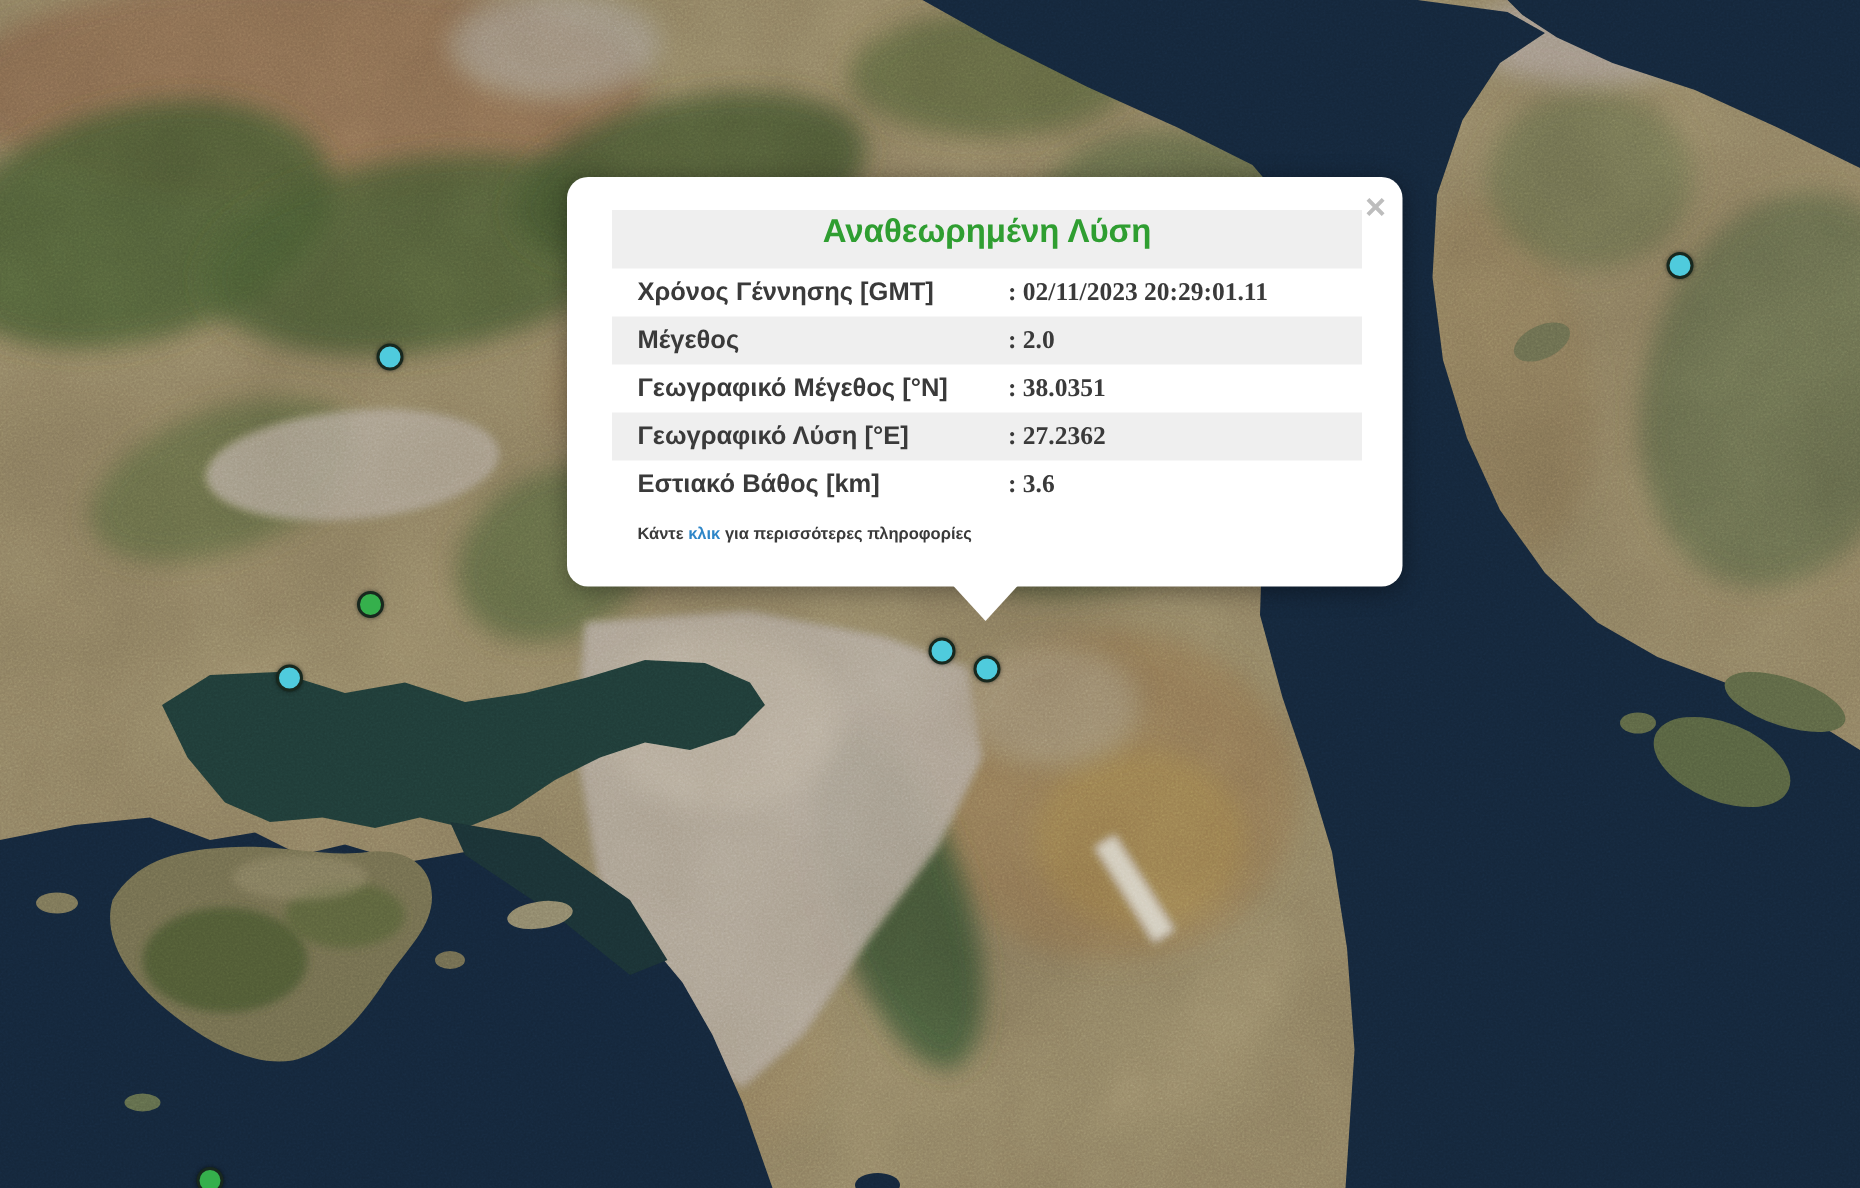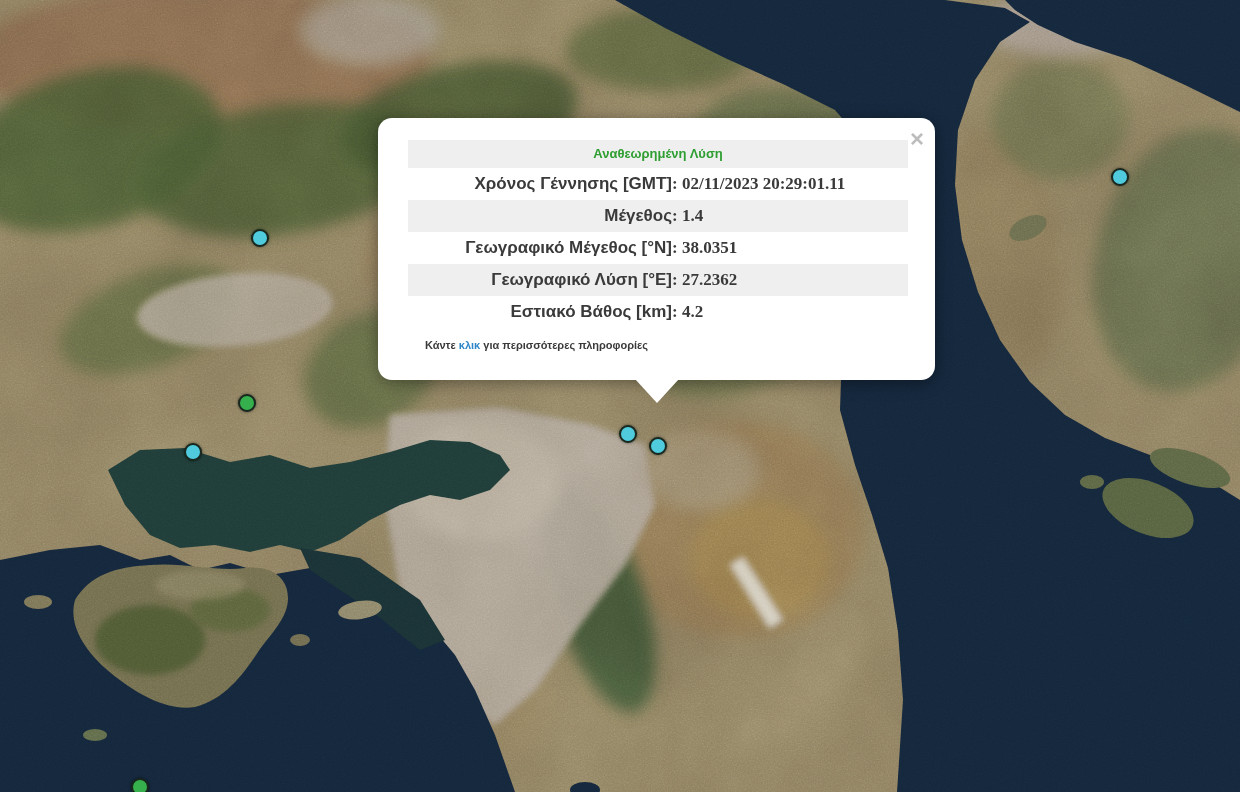--- a/index.html
+++ b/index.html
@@ -14,26 +14,26 @@
     transform:translate(-50%,-50%);cursor:pointer;
     box-shadow:0 0 3px rgba(0,0,0,.55);}
 
   
   #popup{position:absolute;left:378px;top:118px;width:557px;background:#ffffff;
     border-radius:14px;box-shadow:0 3px 16px rgba(0,0,0,.38);z-index:20;}
   #popup .tail{position:absolute;left:50%;bottom:-23px;margin-left:-22px;width:0;height:0;
     border-left:22px solid transparent;border-right:22px solid transparent;
     border-top:24px solid #ffffff;}
   #popup .content{margin:22px 27px 18px 30px;}
-  .title-row{height:28px;line-height:28px;text-align:center;background:#efefef;
-    font-size:13px;font-weight:bold;}
+  .title-row{height:39px;line-height:28px;text-align:center;background:#efefef;
+    font-size:22px;font-weight:bold;}
   .data-row{display:flex;height:32px;line-height:32px;padding-left:17px;
     font-size:17px;font-weight:bold;color:#3a3a3a;}
   .data-row:nth-child(odd){background:#efefef;}
-  .data-row .lbl{flex:0 0 247px;white-space:nowrap;text-align:right;}
+  .data-row .lbl{flex:0 0 247px;white-space:nowrap;}
   .data-row .val{flex:1;white-space:nowrap;font-family:Liberation Serif, serif;}
   .footer-row{height:34px;line-height:34px;padding-left:17px;font-size:11px;
     font-weight:bold;color:#3a3a3a;background:#ffffff;}
   .footer-row a{text-decoration:none;cursor:pointer;}
   #popup-close{position:absolute;top:9px;right:4px;width:28px;height:24px;
     text-align:center;font-size:24px;line-height:24px;font-weight:bold;
     color:#bdbdbd;cursor:pointer;user-select:none;}
 </style>
 </head>
 <body>
@@ -145,33 +145,33 @@
   <div id="popup">
     <div id="popup-close">×</div>
     <div class="content">
       <div class="title-row" style="color: rgb(47, 158, 49);">Αναθεωρημένη Λύση</div>
       <div class="data-row">
         <span class="lbl">Χρόνος Γέννησης [GMT]</span>
         <span class="val">: 02/11/2023 20:29:01.11</span>
       </div>
       <div class="data-row">
         <span class="lbl">Μέγεθος</span>
-        <span class="val">: 1.4</span>
+        <span class="val">: 2.0</span>
       </div>
       <div class="data-row">
         <span class="lbl">Γεωγραφικό Μέγεθος [°N]</span>
         <span class="val">: 38.0351</span>
       </div>
       <div class="data-row">
         <span class="lbl">Γεωγραφικό Λύση [°E]</span>
         <span class="val">: 27.2362</span>
       </div>
       <div class="data-row">
         <span class="lbl">Εστιακό Βάθος [km]</span>
-        <span class="val">: 4.2</span>
+        <span class="val">: 3.6</span>
       </div>
       <div class="footer-row">
         <span>Κάντε </span><a id="more-info-link" style="color: rgb(46, 134, 200);">κλικ</a><span> για περισσότερες πληροφορίες</span>
       </div>
     </div>
     <div class="tail"></div>
   </div>
 
 </div>
 

